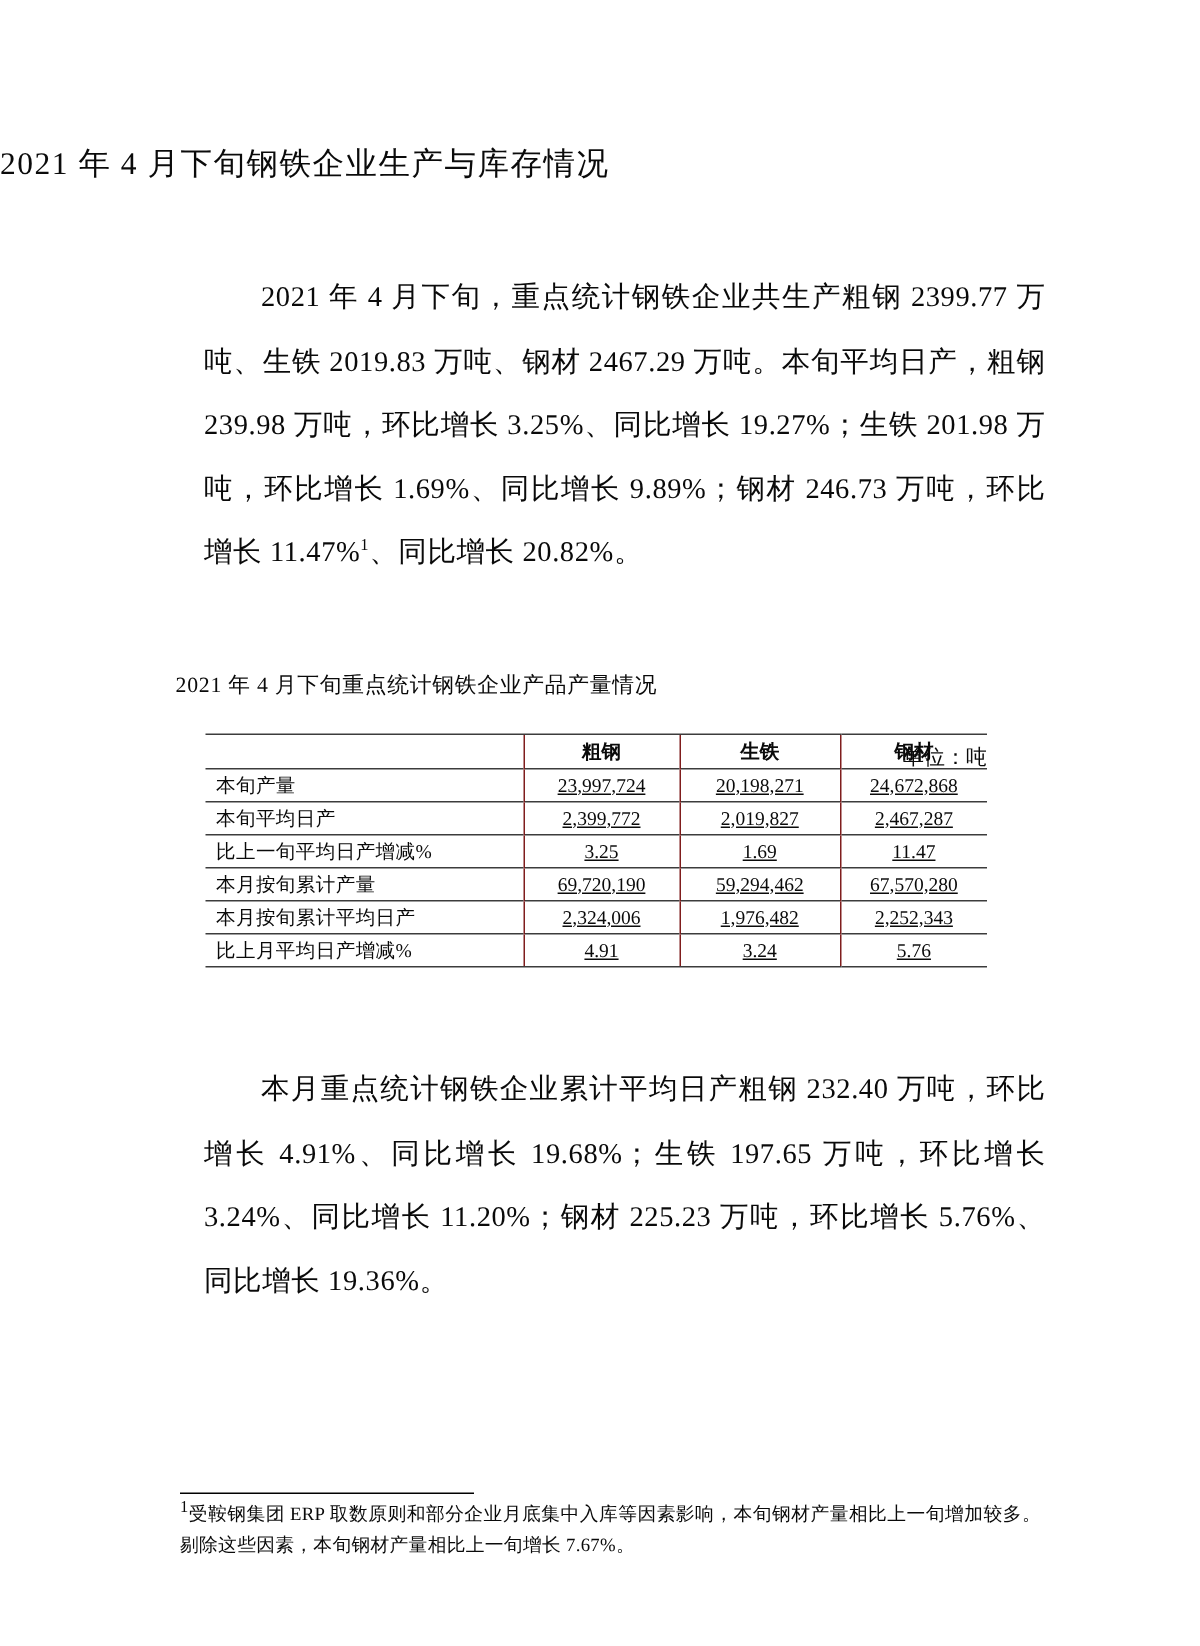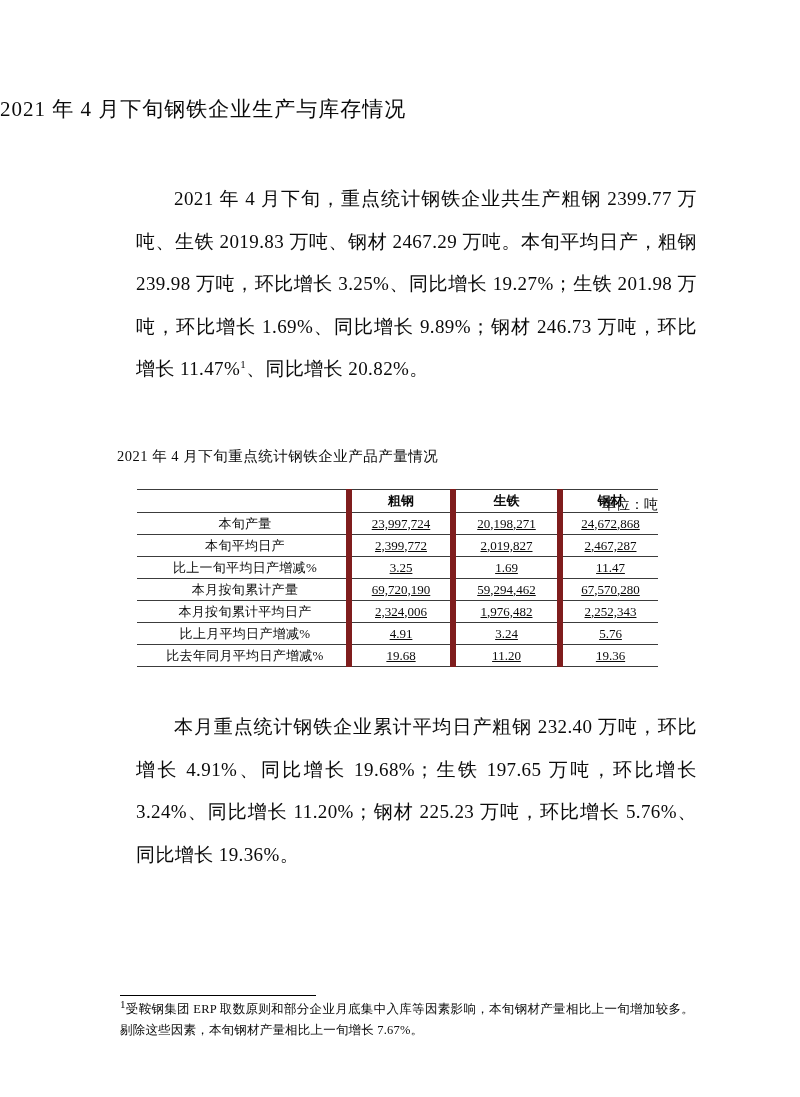--- a/index.html
+++ b/index.html
@@ -37,23 +37,23 @@
   table.prod col.c-label { width:212px; }
   table.prod col.c1 { width:104px; }
   table.prod col.c2 { width:107px; }
   table.prod col.c3 { width:98px; }
   table.prod th, table.prod td {
     border-top:1px solid #3c3c3c;
     padding:0; height:21px; overflow:hidden; white-space:nowrap;
   }
   table.prod th { height:22px; font-weight:700; text-align:center; }
   table.prod th:first-child { border-left:none; }
-  table.prod th + th, table.prod td + td { border-left:6px solid #7f1d1d; }
+  table.prod th + th, table.prod td + td { border-left:1px solid #7f1d1d; }
   table.prod tr:last-child td { border-bottom:1px solid #3c3c3c; }
-  table.prod td.row-label { text-align:center; padding-left:7px; letter-spacing:0.3px; }
+  table.prod td.row-label { text-align:left; padding-left:7px; letter-spacing:0.3px; }
   table.prod td.num { text-align:center; font-family:"Liberation Serif","DejaVu Serif",serif;text-decoration:underline; }
   .fn-rule {
     position:absolute; top:995px; left:120px; width:196px; height:0;
     border-top:1px solid #000;
   }
   .footnote {
     position:absolute; top:999px; left:120px; width:574px;
     font-size:12.5px; line-height:20.5px; text-align:justify; letter-spacing:0.2px;
   }
 </style>
@@ -112,25 +112,19 @@
         <td class="num">2,324,006</td>
         <td class="num">1,976,482</td>
         <td class="num">2,252,343</td>
       </tr>
       <tr>
         <td class="row-label">比上月平均日产增减%</td>
         <td class="num">4.91</td>
         <td class="num">3.24</td>
         <td class="num">5.76</td>
       </tr>
-      <tr>
-        <td class="row-label">比去年同月平均日产增减%</td>
-        <td class="num">19.68</td>
-        <td class="num">11.20</td>
-        <td class="num">19.36</td>
-      </tr>
     </tbody>
 </table>
 
 <div class="para p2"><span>本月重点统计钢铁企业累计平均日产粗钢 232.40 万吨，环比增长 4.91%、同比增长 19.68%；生铁 197.65 万吨，环比增长 3.24%、同比增长 11.20%；钢材 225.23 万吨，环比增长 5.76%、同比增长 19.36%。</span></div>
 
 <div class="fn-rule"></div>
 <div class="footnote"><sup class="fnref">1</sup><span>受鞍钢集团 ERP 取数原则和部分企业月底集中入库等因素影响，本旬钢材产量相比上一旬增加较多。剔除这些因素，本旬钢材产量相比上一旬增长 7.67%。</span></div>
 
 </body></html>

